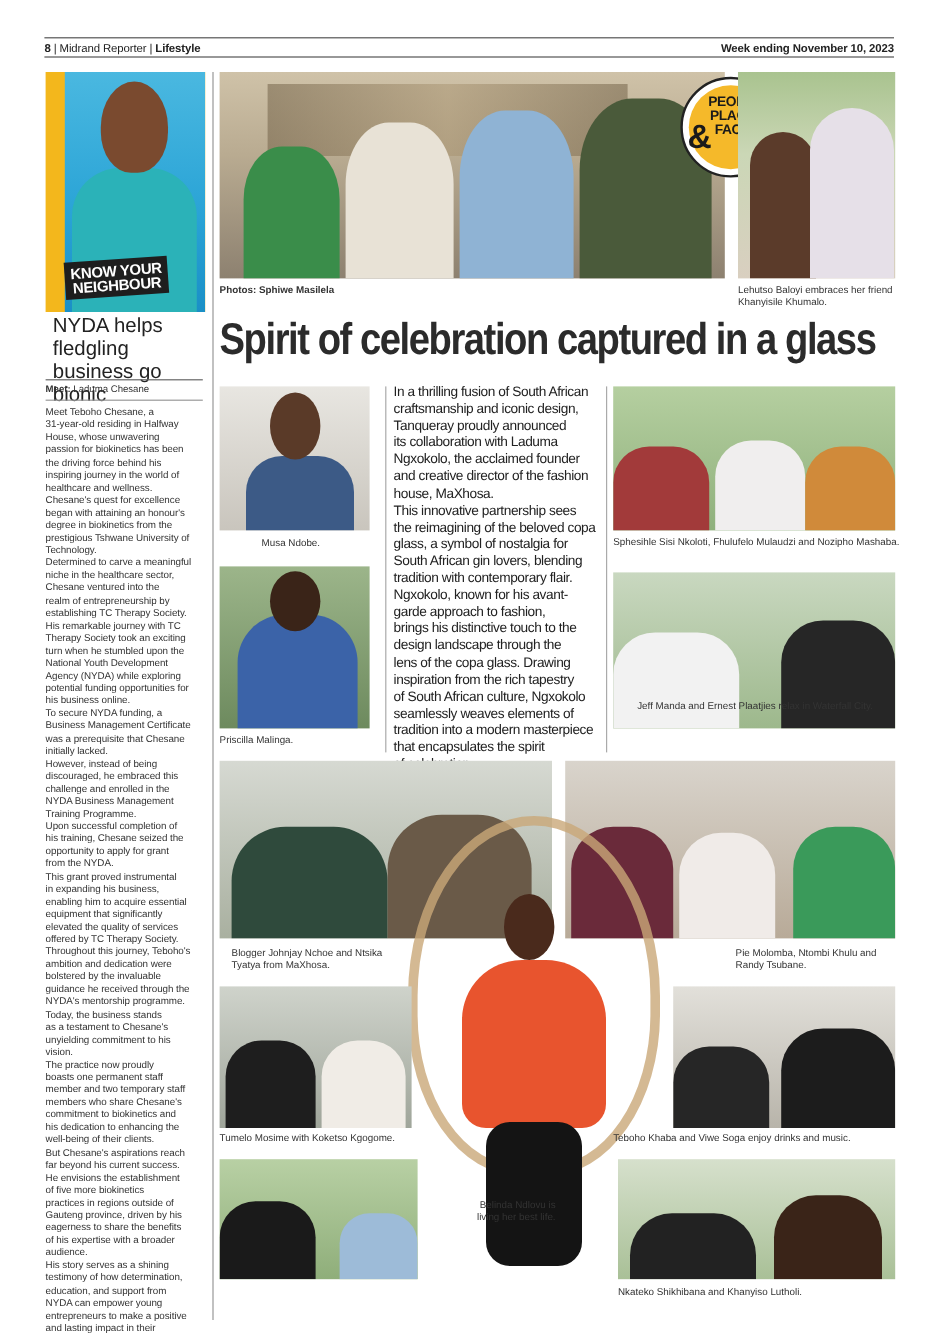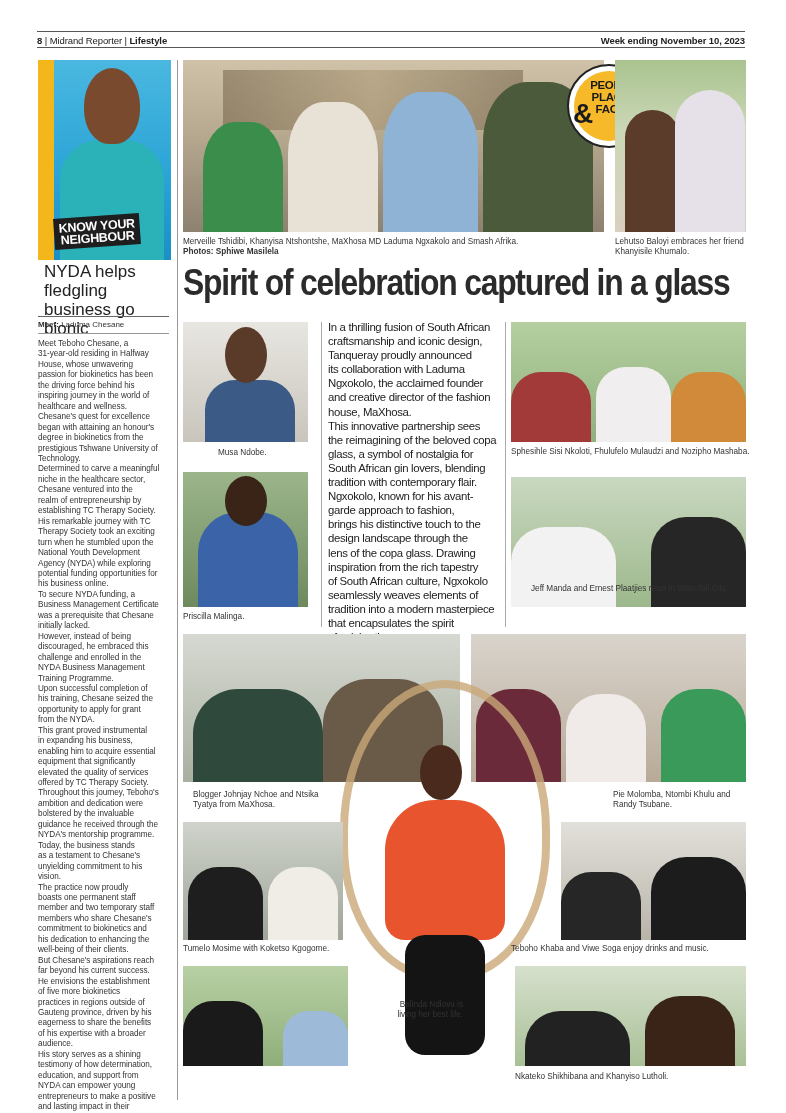--- a/index.html
+++ b/index.html
@@ -167,21 +167,20 @@
     <div>FACES</div>
   </div>
   <div class="amp">&amp;</div>
 </div>
 <div class="abs hero2 photo">
   <div style="position:absolute;left:10px;top:50px;width:55px;height:122px;background:#5b3b2a;border-radius:30px 30px 0 0;"></div>
   <div style="position:absolute;left:60px;top:30px;width:70px;height:142px;background:#e6e0e8;border-radius:35px 35px 0 0;"></div>
 </div>
 
 <div class="abs cap" style="left:183px;top:237px;width:420px;">
-  <div>Merveille Tshidibi, Khanyisa Ntshontshe, MaXhosa MD Laduma Ngxakolo and Smash Afrika.</div>
   <b>Photos: Sphiwe Masilela</b>
 </div>
 <div class="abs cap" style="left:615px;top:237px;width:135px;">Lehutso Baloyi embraces her friend Khanyisile Khumalo.</div>
 
 <div class="abs headline">Spirit of celebration captured in a glass</div>
 
 <div class="abs photo" style="left:183px;top:322px;width:125px;height:120px;background:linear-gradient(180deg,#e8e6e1,#c9c5bd);">
   <div style="position:absolute;left:22px;top:58px;width:90px;height:62px;background:#3c5a86;border-radius:30px 30px 0 0;"></div>
   <div style="position:absolute;left:42px;top:5px;width:42px;height:56px;background:#5a3a28;border-radius:50%;"></div>
 </div>

